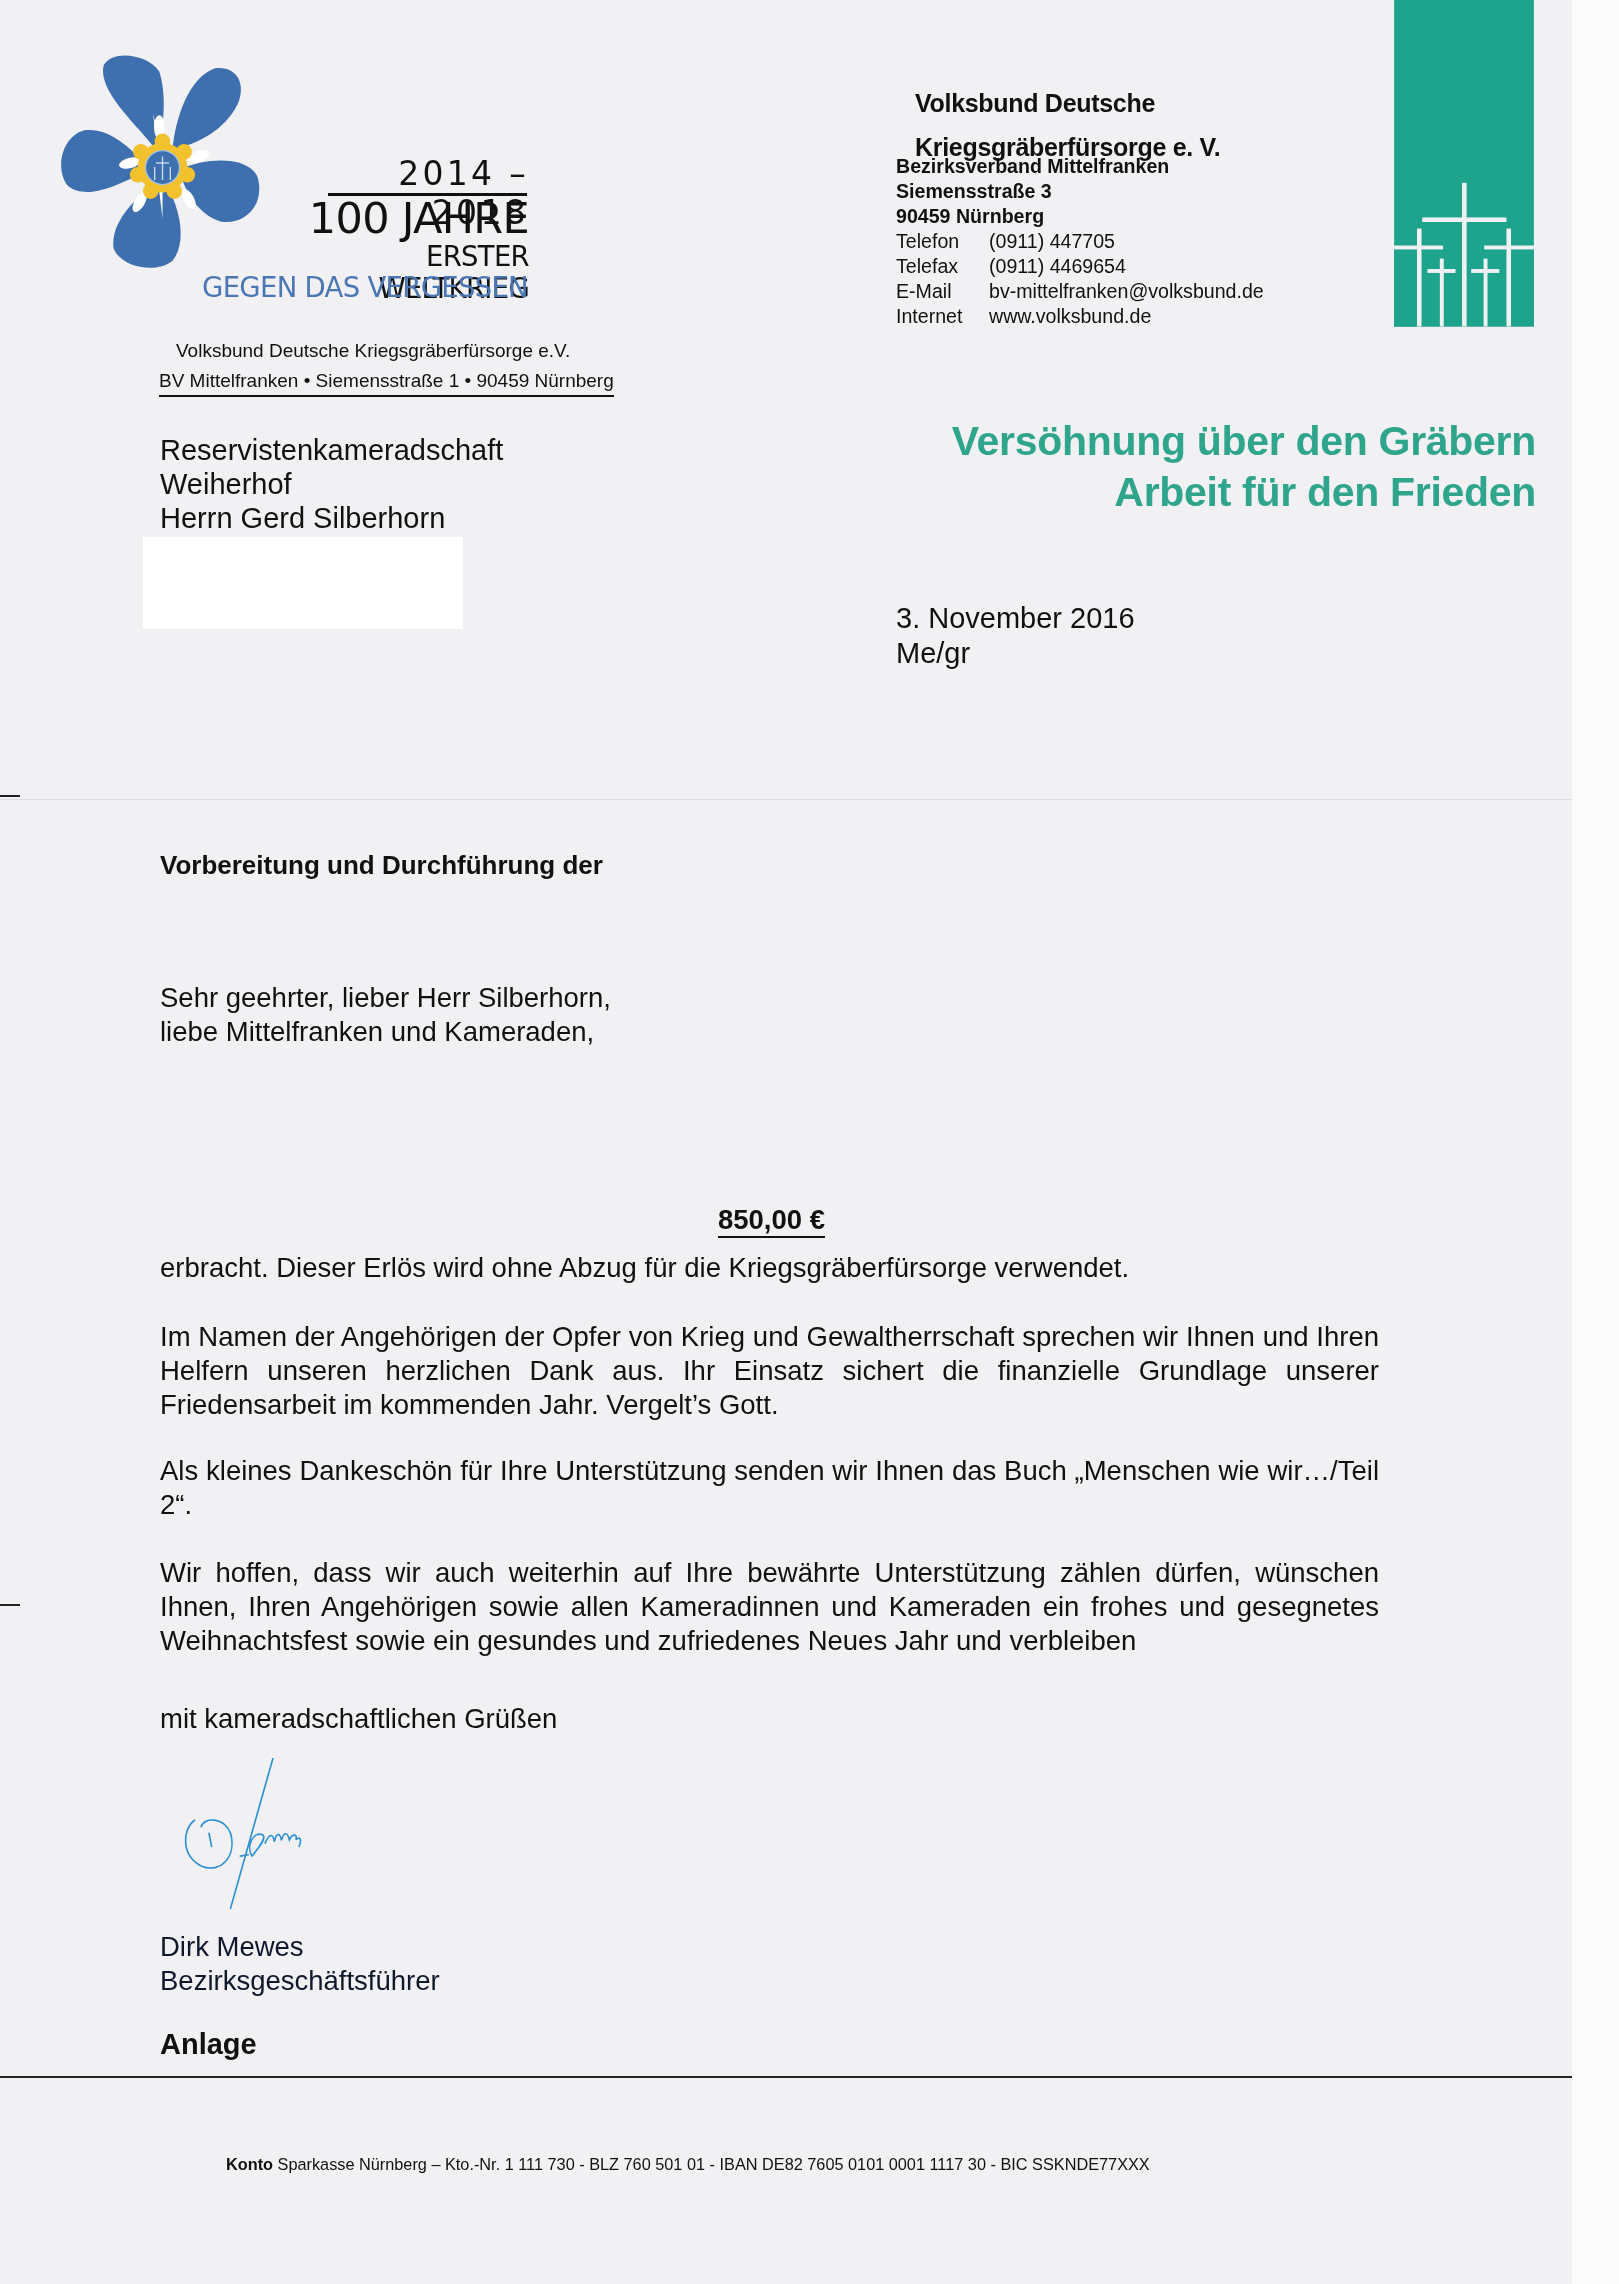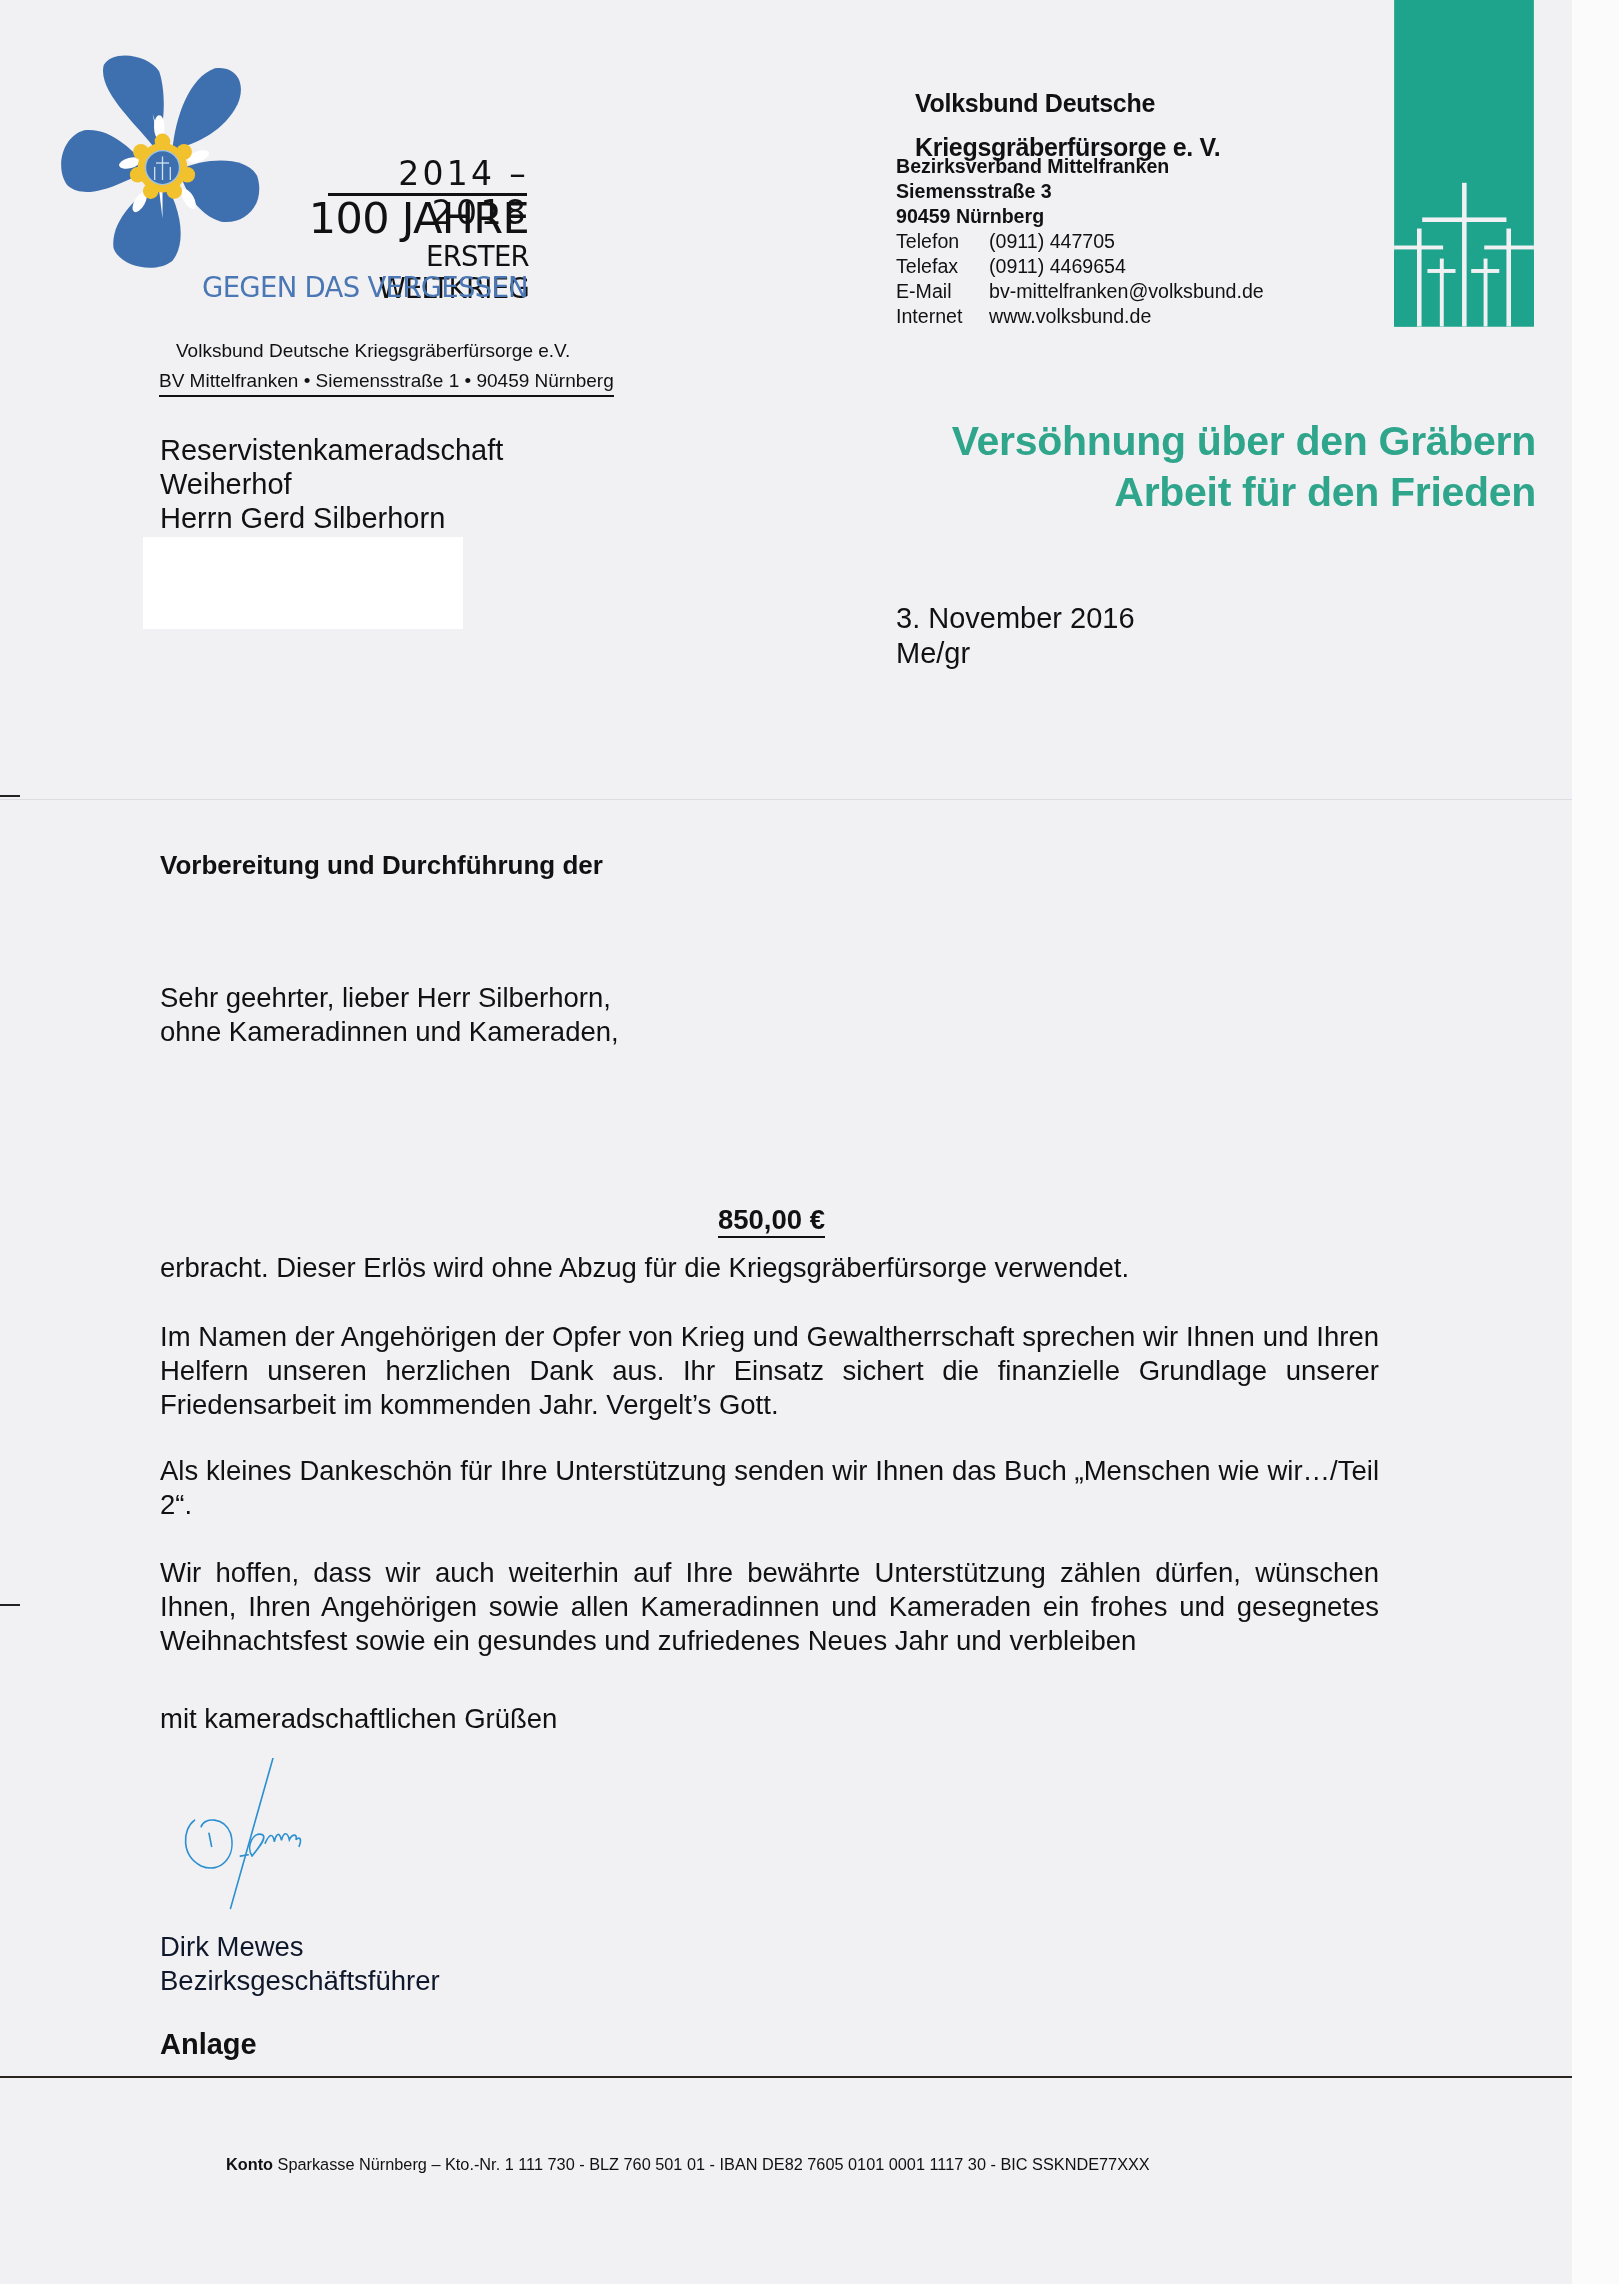--- a/index.html
+++ b/index.html
@@ -241,21 +241,21 @@
   <div class="abs fold-mark" style="top:795px"></div>
   <div class="abs fold-crease" style="top:799px"></div>
   <div class="abs fold-mark" style="top:1604px"></div>
 
   <div class="abs subject">
     <div>Vorbereitung und Durchführung der</div>
   </div>
 
   <div class="abs salutation">
     <div>Sehr geehrter, lieber Herr Silberhorn,</div>
-    <div>ohne Kameradinnen und Kameraden,</div>
+    <div>liebe Mittelfranken und Kameraden,</div>
   </div>
 
   <div class="abs amount"><span>850,00 €</span></div>
   <div class="abs para last-left" style="top:1251px">erbracht. Dieser Erlös wird ohne Abzug für die Kriegsgräberfürsorge verwendet.</div>
   <div class="abs para last-left" style="top:1320px">Im Namen der Angehörigen der Opfer von Krieg und Gewaltherrschaft sprechen wir Ihnen und Ihren Helfern unseren herzlichen Dank aus. Ihr Einsatz sichert die finanzielle Grundlage unserer Friedensarbeit im kommenden Jahr. Vergelt’s Gott.</div>
   <div class="abs para last-left" style="top:1454px">Als kleines Dankeschön für Ihre Unterstützung senden wir Ihnen das Buch „Menschen wie wir…/Teil 2“.</div>
   <div class="abs para last-left" style="top:1556px">Wir hoffen, dass wir auch weiterhin auf Ihre bewährte Unterstützung zählen dürfen, wünschen Ihnen, Ihren Angehörigen sowie allen Kameradinnen und Kameraden ein frohes und gesegnetes Weihnachtsfest sowie ein gesundes und zufriedenes Neues Jahr und verbleiben</div>
 
   <div class="abs closing">mit kameradschaftlichen Grüßen</div>
 

